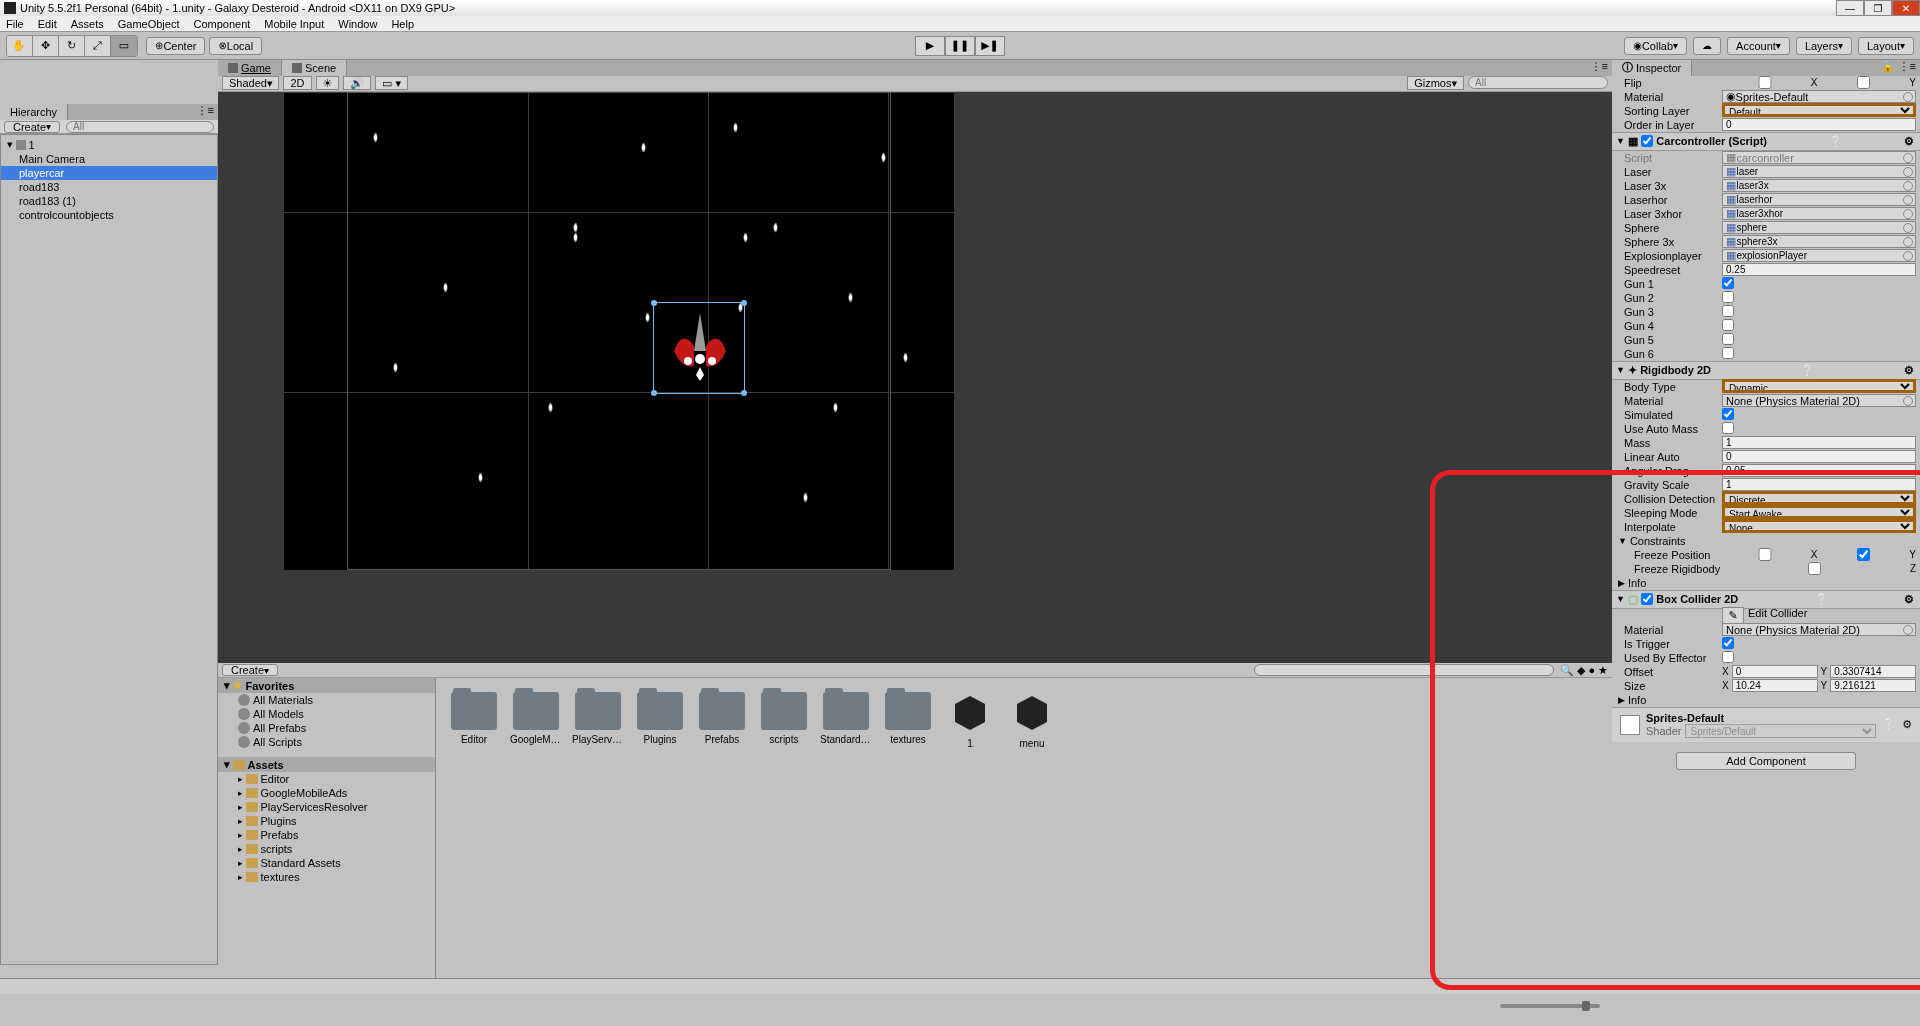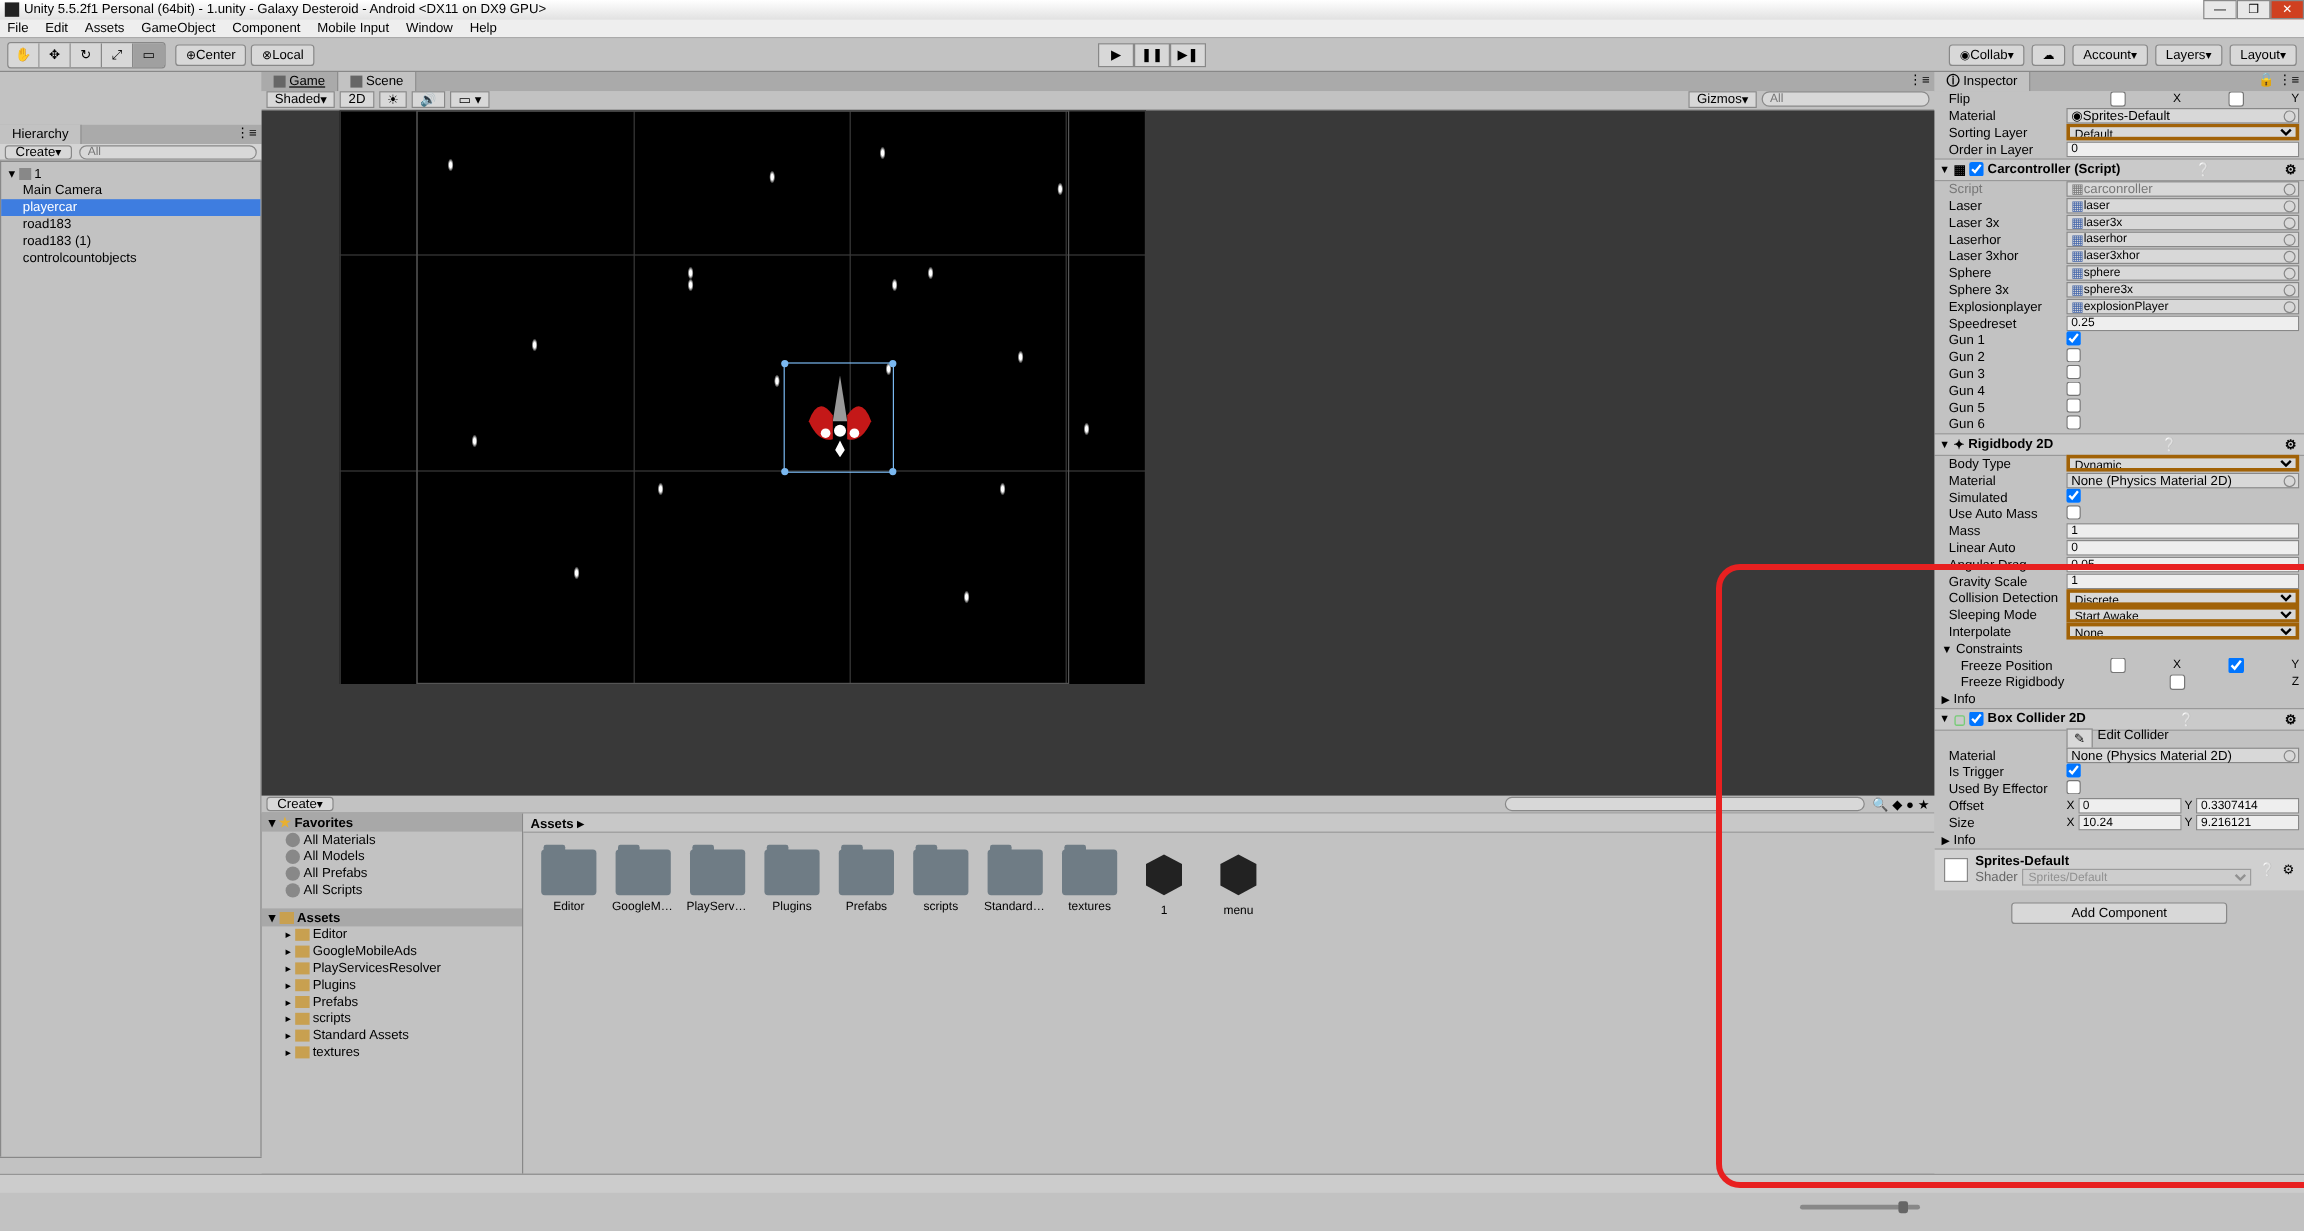--- a/index.html
+++ b/index.html
@@ -286,21 +286,20 @@
             <div class="tree-item"><span style="font-size:9px">▸</span><span class="ico"></span>GoogleMobileAds</div>
             <div class="tree-item"><span style="font-size:9px">▸</span><span class="ico"></span>PlayServicesResolver</div>
             <div class="tree-item"><span style="font-size:9px">▸</span><span class="ico"></span>Plugins</div>
             <div class="tree-item"><span style="font-size:9px">▸</span><span class="ico"></span>Prefabs</div>
             <div class="tree-item"><span style="font-size:9px">▸</span><span class="ico"></span>scripts</div>
             <div class="tree-item"><span style="font-size:9px">▸</span><span class="ico"></span>Standard Assets</div>
             <div class="tree-item"><span style="font-size:9px">▸</span><span class="ico"></span>textures</div>
           </div>
       </div>
       <div class="proj-right">
-        <div class="assets-hdr">Assets ▸</div>
         <div class="assets-grid" id="assets-grid">
             <div class="asset-item">
               <div class="asset-folder"></div>
               <div class="asset-label">Editor</div>
             </div>
             <div class="asset-item">
               <div class="asset-folder"></div>
               <div class="asset-label">GoogleMobi...</div>
             </div>
             <div class="asset-item">

